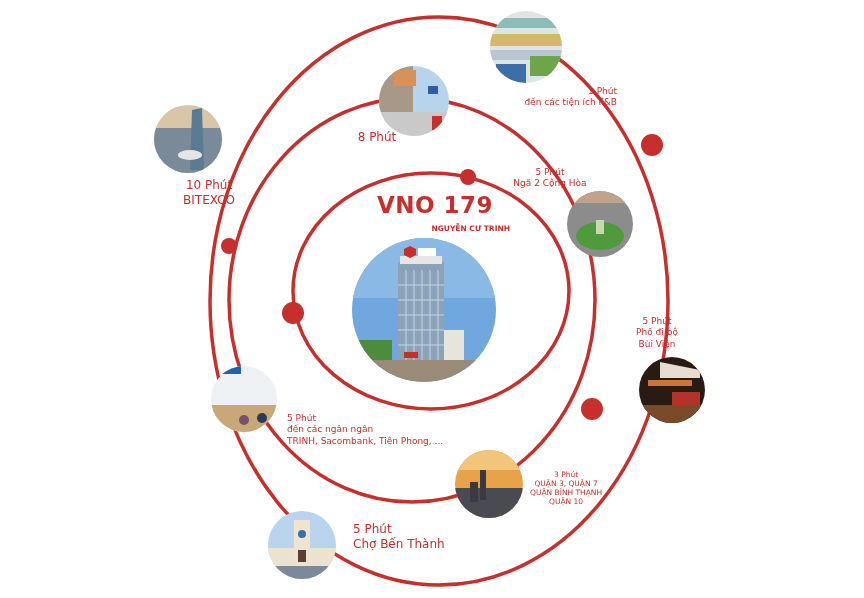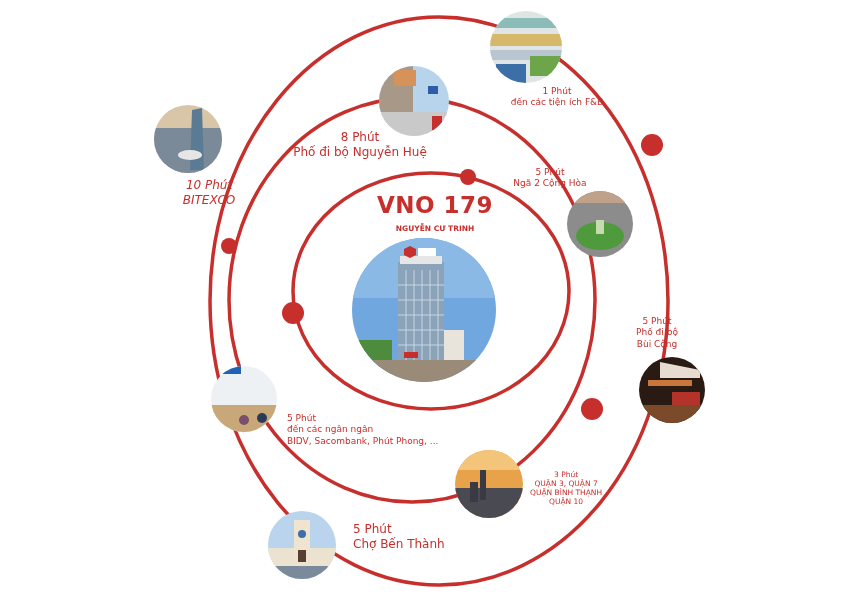--- a/index.html
+++ b/index.html
@@ -1,21 +1,21 @@
 <!DOCTYPE html>
 <html><head>
 <meta charset="utf-8">
 <style>
   html, body { margin:0; padding:0; background:#ffffff; }
   body { width:864px; height:598px; position:relative; overflow:hidden; font-family:"Liberation Sans", sans-serif; }
   #orbit-svg { position:absolute; left:0; top:0; width:864px; height:598px; }
   .label { position:absolute; color:#c62f2c; font-family:"DejaVu Sans", sans-serif; line-height:1.25; white-space:nowrap; }
   .label span { display:block; }
   .center-title { position:absolute; left:360px; top:192px; width:150px; text-align:center; color:#c62f2c; font-family:"DejaVu Sans", sans-serif; font-weight:bold; font-size:23px; letter-spacing:0.5px; }
-  .center-sub { position:absolute; left:360px; top:224px; width:150px; text-align:center; color:#c62f2c; font-family:"DejaVu Sans", sans-serif; font-weight:bold; font-size:7.5px; }
+  .center-sub { position:absolute; left:360px; top:224px; width:150px; text-align:right; color:#c62f2c; font-family:"DejaVu Sans", sans-serif; font-weight:bold; font-size:7.5px; }
 </style>
 </head>
 <body>
 
 <svg id="orbit-svg" viewBox="0 0 864 598">
   <defs>
     <clipPath id="c-center">
         <circle cx="424" cy="310" r="72"></circle>
       </clipPath>
     <clipPath id="c-fnb">
@@ -145,50 +145,49 @@
     <rect x="294" y="520" width="16" height="40" fill="#efe4cf"></rect>
     <circle cx="302" cy="534" r="4" fill="#3c6ea8"></circle>
     <rect x="298" y="550" width="8" height="12" fill="#5a4030"></rect>
     <rect x="268" y="566" width="68" height="13" fill="#7a8a9a"></rect>
   </g>
 </svg>
 
 <div class="center-title">VNO 179</div>
 <div class="center-sub">NGUYỄN CƯ TRINH</div>
 
-<div class="label" style="left:497px; top:86px; font-size:9px; text-align:center; width:120px;">
+<div class="label" style="left:497px; top:86px; font-size:9px; text-align:right; width:120px;">
   <span>1 Phút</span>
   <span>đến các tiện ích F&amp;B</span>
 </div>
 
-<div class="label" style="left:285px; top:130px; font-size:12px; text-align:center; width:150px;">
+<div class="label" style="left:302px; top:130px; font-size:12px; text-align:center; width:150px;">
   <span>8 Phút</span>
-  <span>Phố đi bộ Nguyễn Huệ</span>
 </div>
 
-<div class="label" style="left:174px; top:178px; font-size:12px; text-align:center; width:70px;font-style:italic;">
+<div class="label" style="left:174px; top:178px; font-size:12px; text-align:center; width:70px;">
   <span>10 Phút</span>
   <span>BITEXCO</span>
 </div>
 
 <div class="label" style="left:500px; top:167px; font-size:9px; text-align:center; width:100px;">
   <span>5 Phút</span>
   <span>Ngã 2 Cộng Hòa</span>
 </div>
 
 <div class="label" style="left:622px; top:316px; font-size:9px; text-align:center; width:70px;">
   <span>5 Phút</span>
   <span>Phố đi bộ</span>
-  <span>Bùi Cộng</span>
+  <span>Bùi Viện</span>
 </div>
 
 <div class="label" style="left:287px; top:413px; font-size:9px; text-align:left;">
   <span>5 Phút</span>
   <span>đến các ngân ngân</span>
-  <span>BIDV, Sacombank, Phút Phong, ...</span>
+  <span>TRINH, Sacombank, Tiên Phong, ...</span>
 </div>
 
 <div class="label" style="left:530px; top:470px; font-size:7.5px; line-height:1.2; text-align:center;">
   <span>3 Phút</span>
   <span>QUẬN 3, QUẬN 7</span>
   <span>QUẬN BÌNH THẠNH</span>
   <span>QUẬN 10</span>
 </div>
 
 <div class="label" style="left:353px; top:522px; font-size:12px; text-align:left;">

